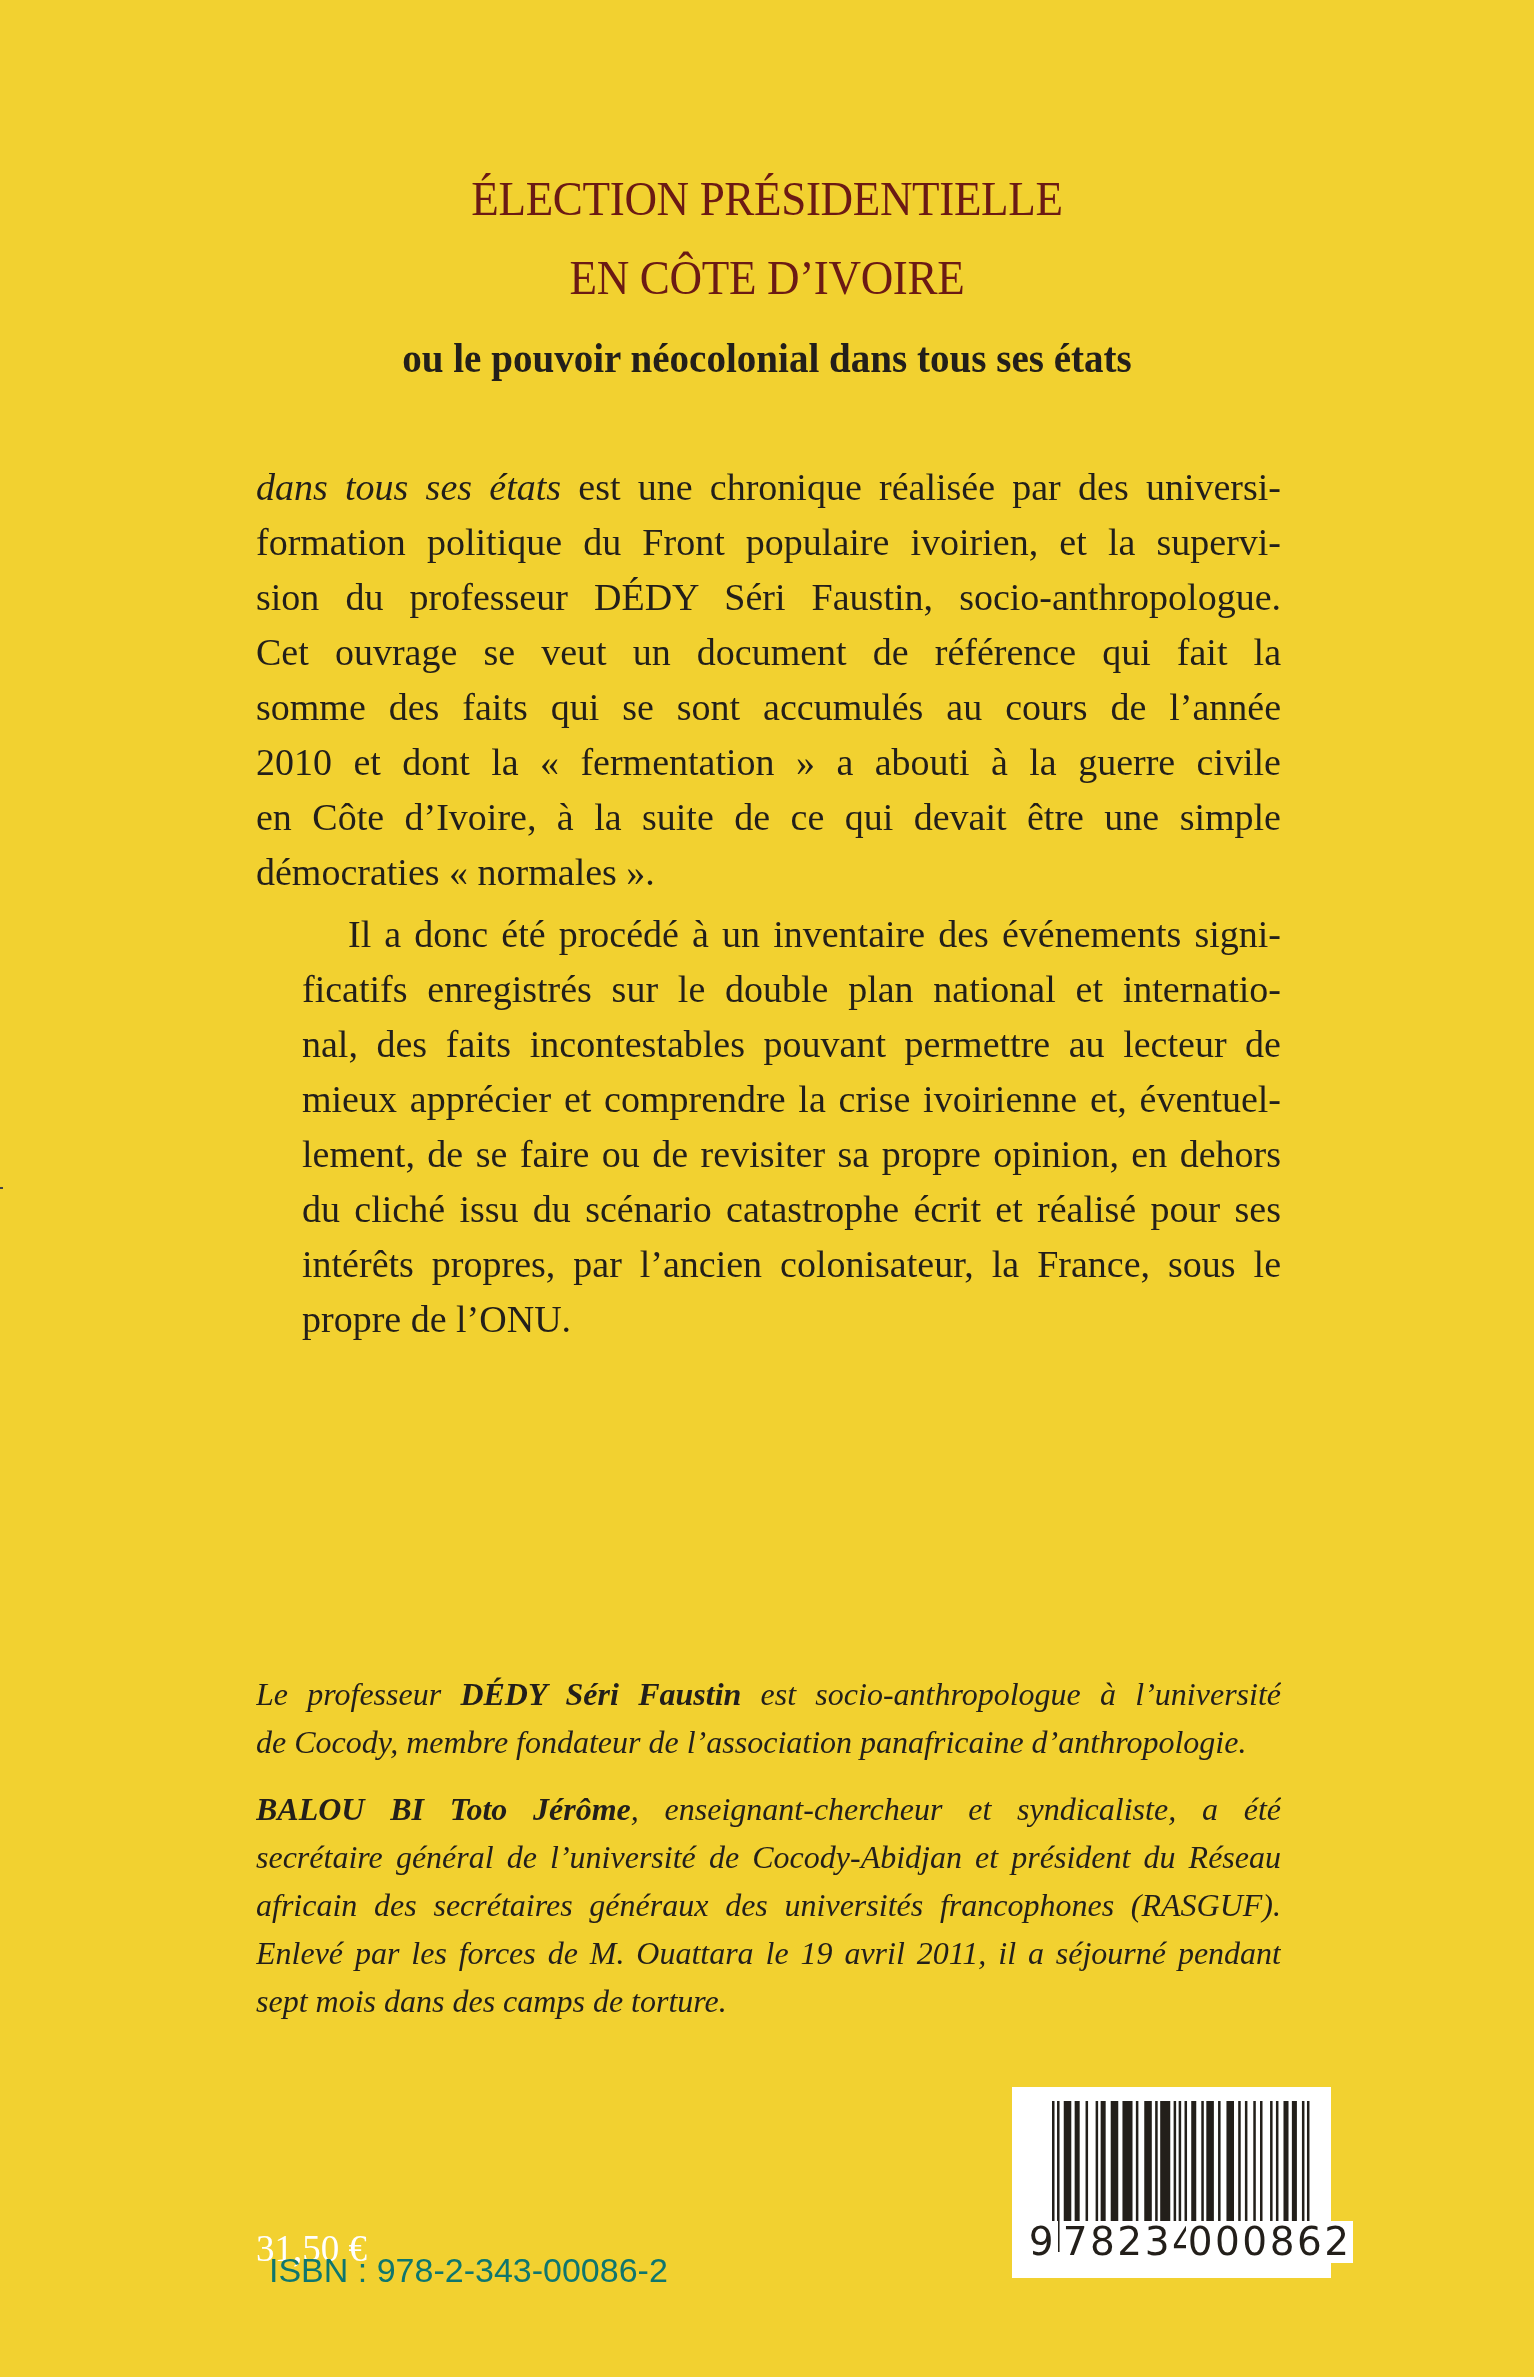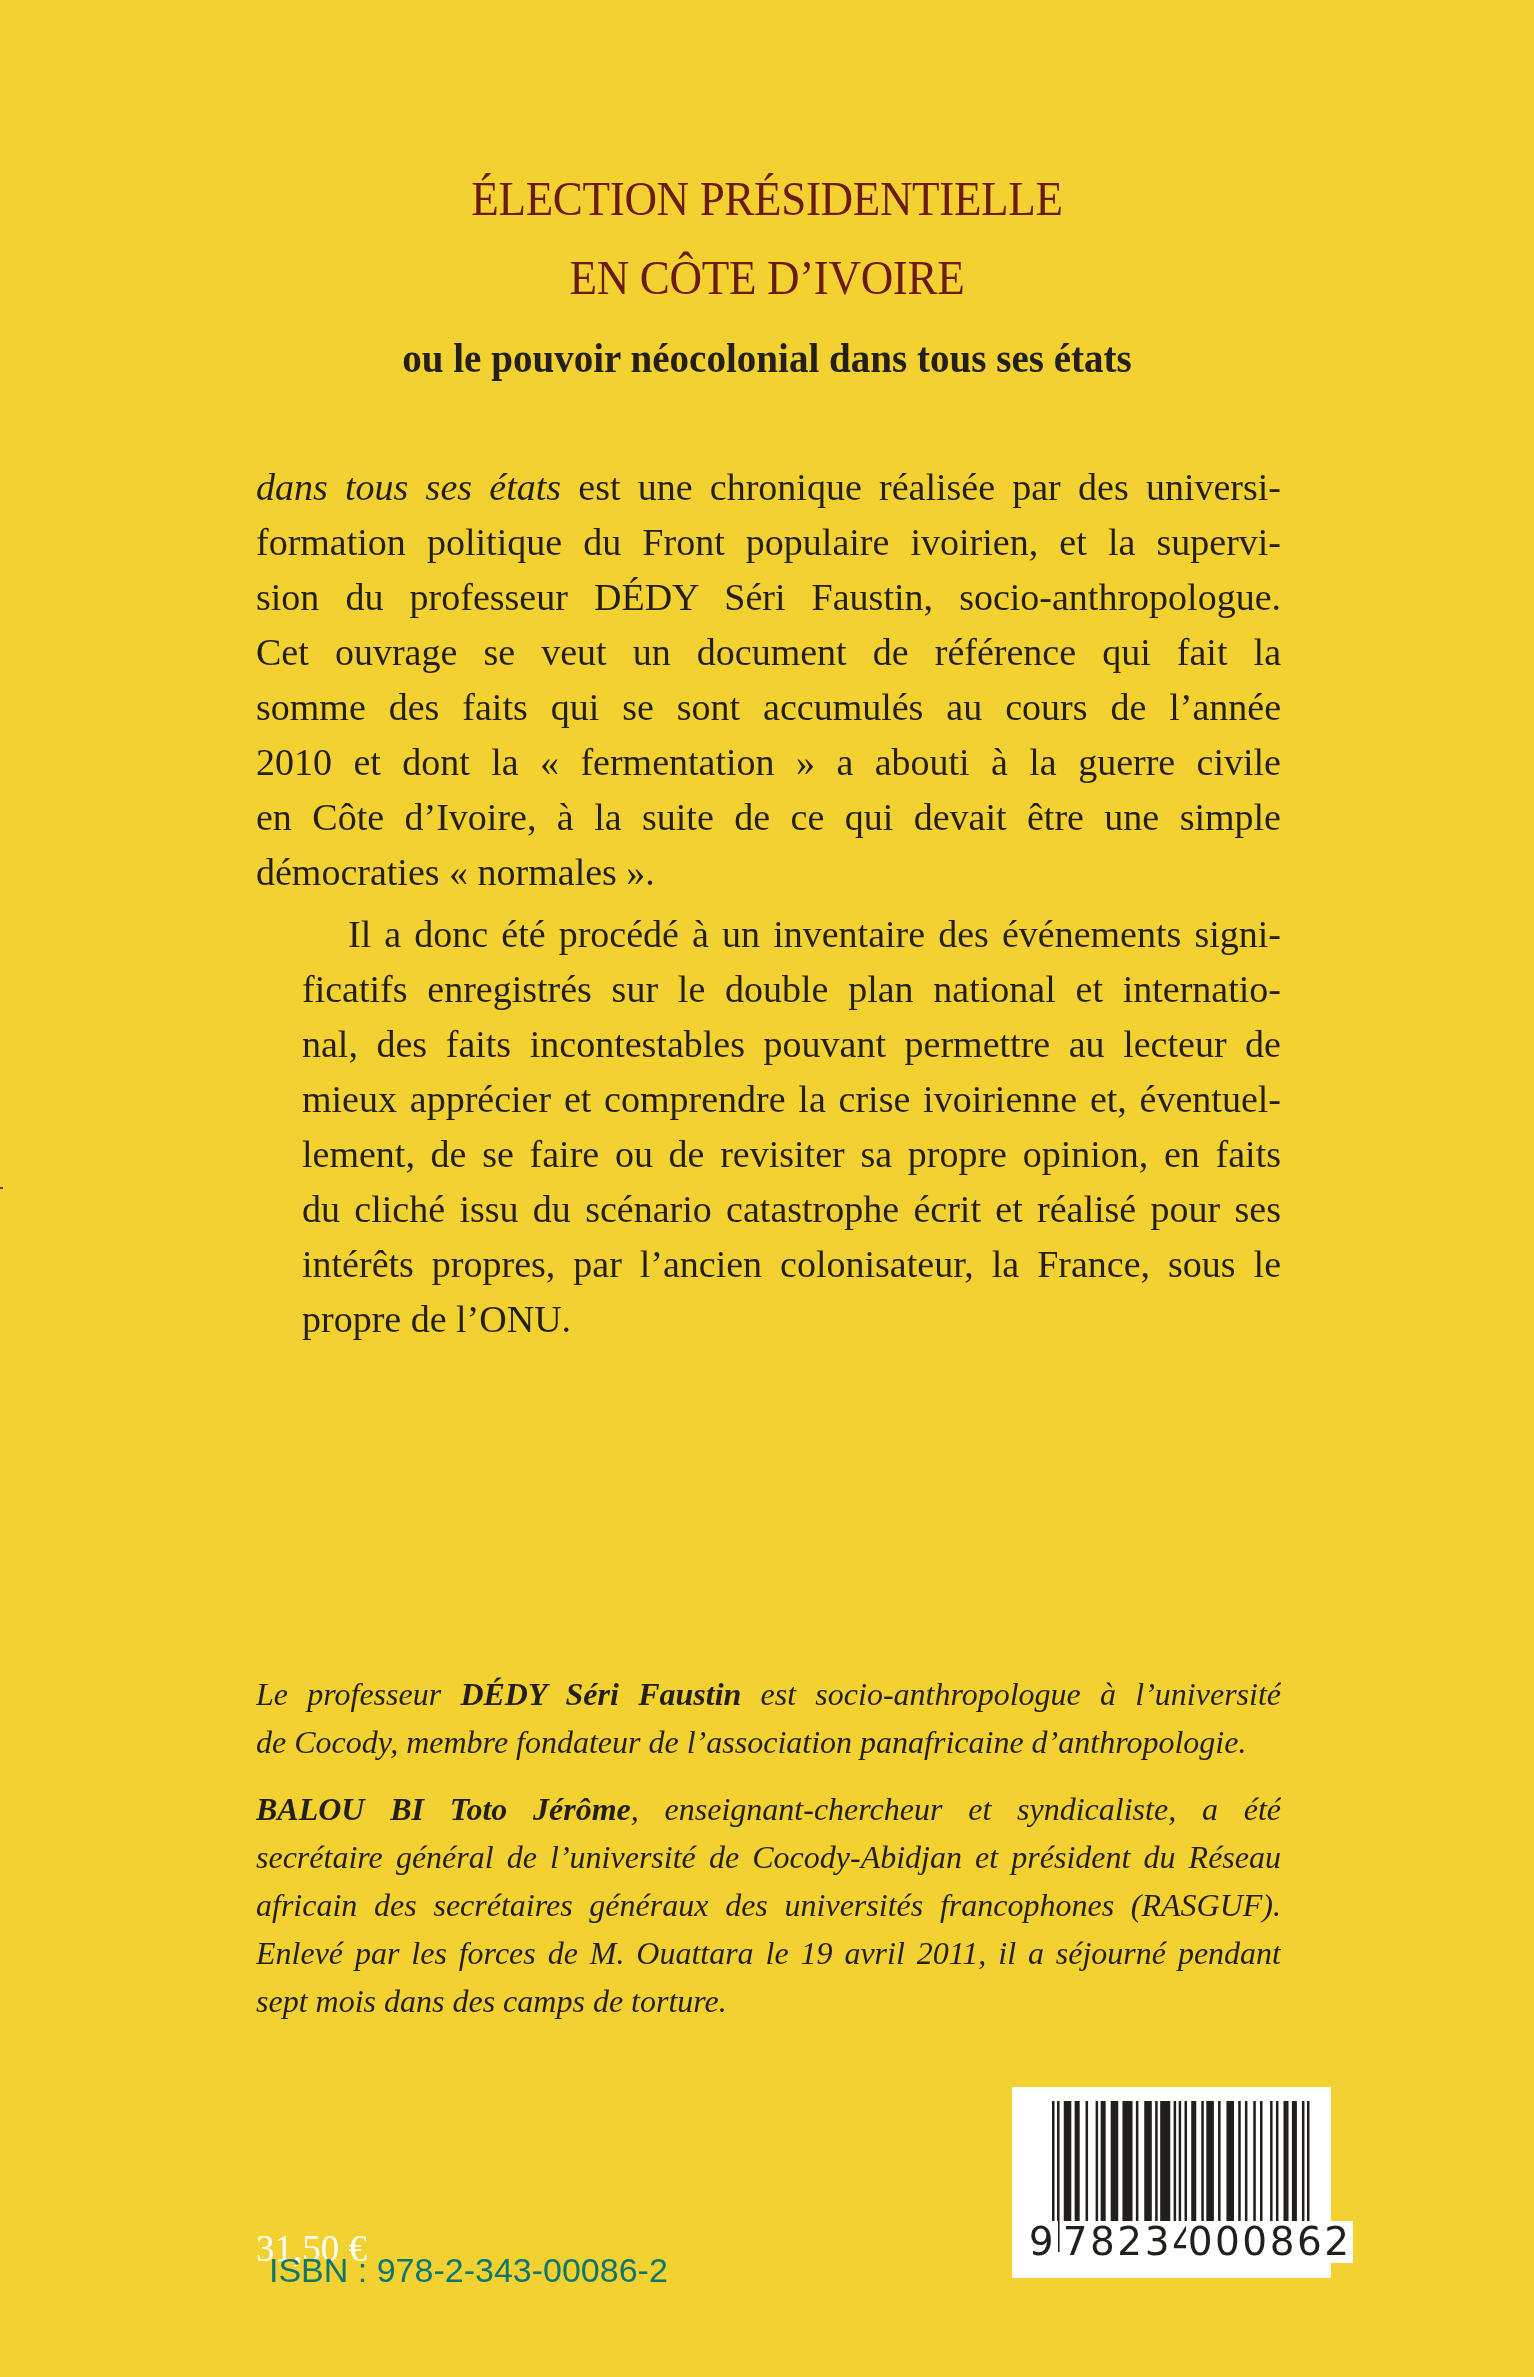--- a/index.html
+++ b/index.html
@@ -73,21 +73,21 @@
       <span class="line">somme des faits qui se sont accumulés au cours de l’année</span>
       <span class="line">2010 et dont la « fermentation » a abouti à la guerre civile</span>
       <span class="line">en Côte d’Ivoire, à la suite de ce qui devait être une simple</span>
       <span class="line last">démocraties « normales ».</span>
     </p>
     <p class="p2">
       <span class="line" style="padding-left:46px">Il a donc été procédé à un inventaire des événements signi-</span>
       <span class="line">ficatifs enregistrés sur le double plan national et internatio-</span>
       <span class="line">nal, des faits incontestables pouvant permettre au lecteur de</span>
       <span class="line">mieux apprécier et comprendre la crise ivoirienne et, éventuel-</span>
-      <span class="line">lement, de se faire ou de revisiter sa propre opinion, en faits</span>
+      <span class="line">lement, de se faire ou de revisiter sa propre opinion, en dehors</span>
       <span class="line">du cliché issu du scénario catastrophe écrit et réalisé pour ses</span>
       <span class="line">intérêts propres, par l’ancien colonisateur, la France, sous le</span>
       <span class="line last">propre de l’ONU.</span>
     </p>
   </div>
 
   <div class="bios">
     <p>
       <span class="line"><span>Le professeur </span><b>DÉDY Séri Faustin</b><span> est socio-anthropologue à l’université</span></span>
       <span class="line last">de Cocody, membre fondateur de l’association panafricaine d’anthropologie.</span>

